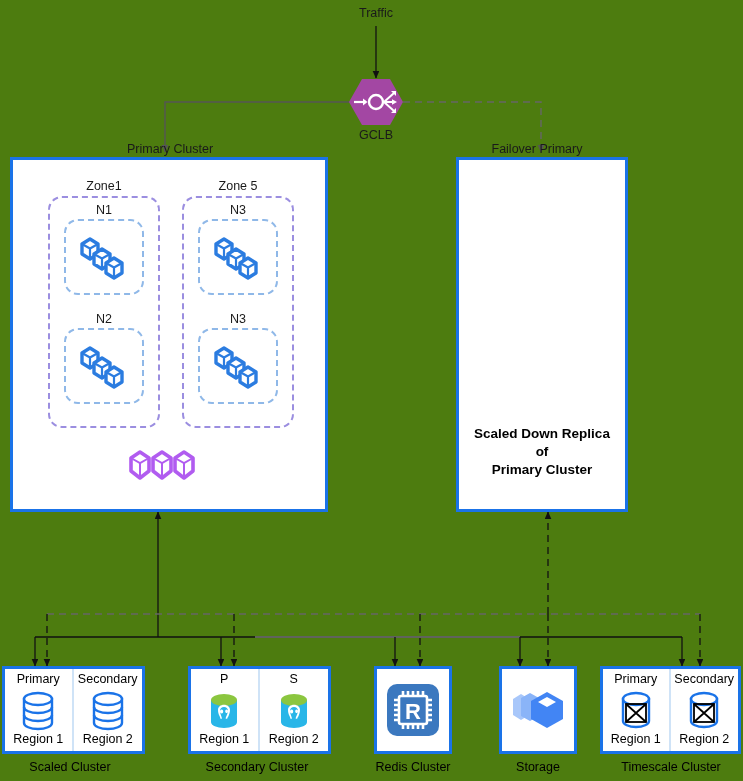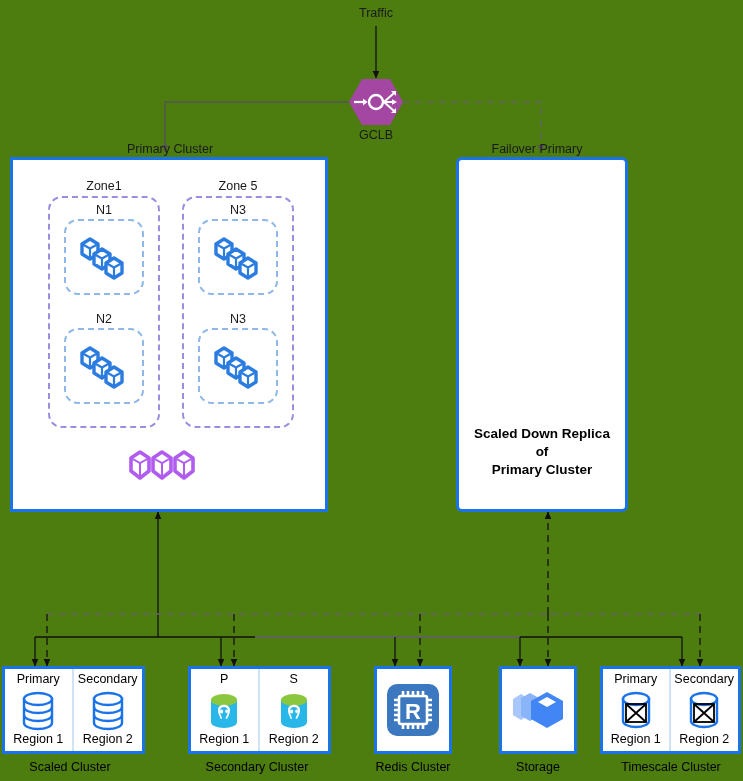--- a/index.html
+++ b/index.html
@@ -253,21 +253,21 @@
       </g>
       <g fill="none" stroke="#b15cf0" stroke-width="2">
         <path d="M3,11 L12,16 L21,11 M12,16 L12,31"></path>
         <path d="M25,11 L34,16 L43,11 M34,16 L34,31"></path>
         <path d="M47,11 L56,16 L65,11 M56,16 L56,31"></path>
       </g>
     </svg>
   </div>
 
   <div class="lbl c" style="left:537px; top:142px;">Failover Primary</div>
-  <div class="cluster-box" style="left:456px; top:157px; width:172px; height:355px;border-radius:6px;">
+  <div class="cluster-box" style="left:456px; top:157px; width:172px; height:355px;">
     <div class="failover-text">
       <div>Scaled Down Replica</div>
       <div>of</div>
       <div>Primary Cluster</div>
     </div>
   </div>
 
   <div class="db-box" style="left:2px; top:666px; width:143px; height:88px;">
     <div class="db-half left">
       <div class="cap">Primary</div>

